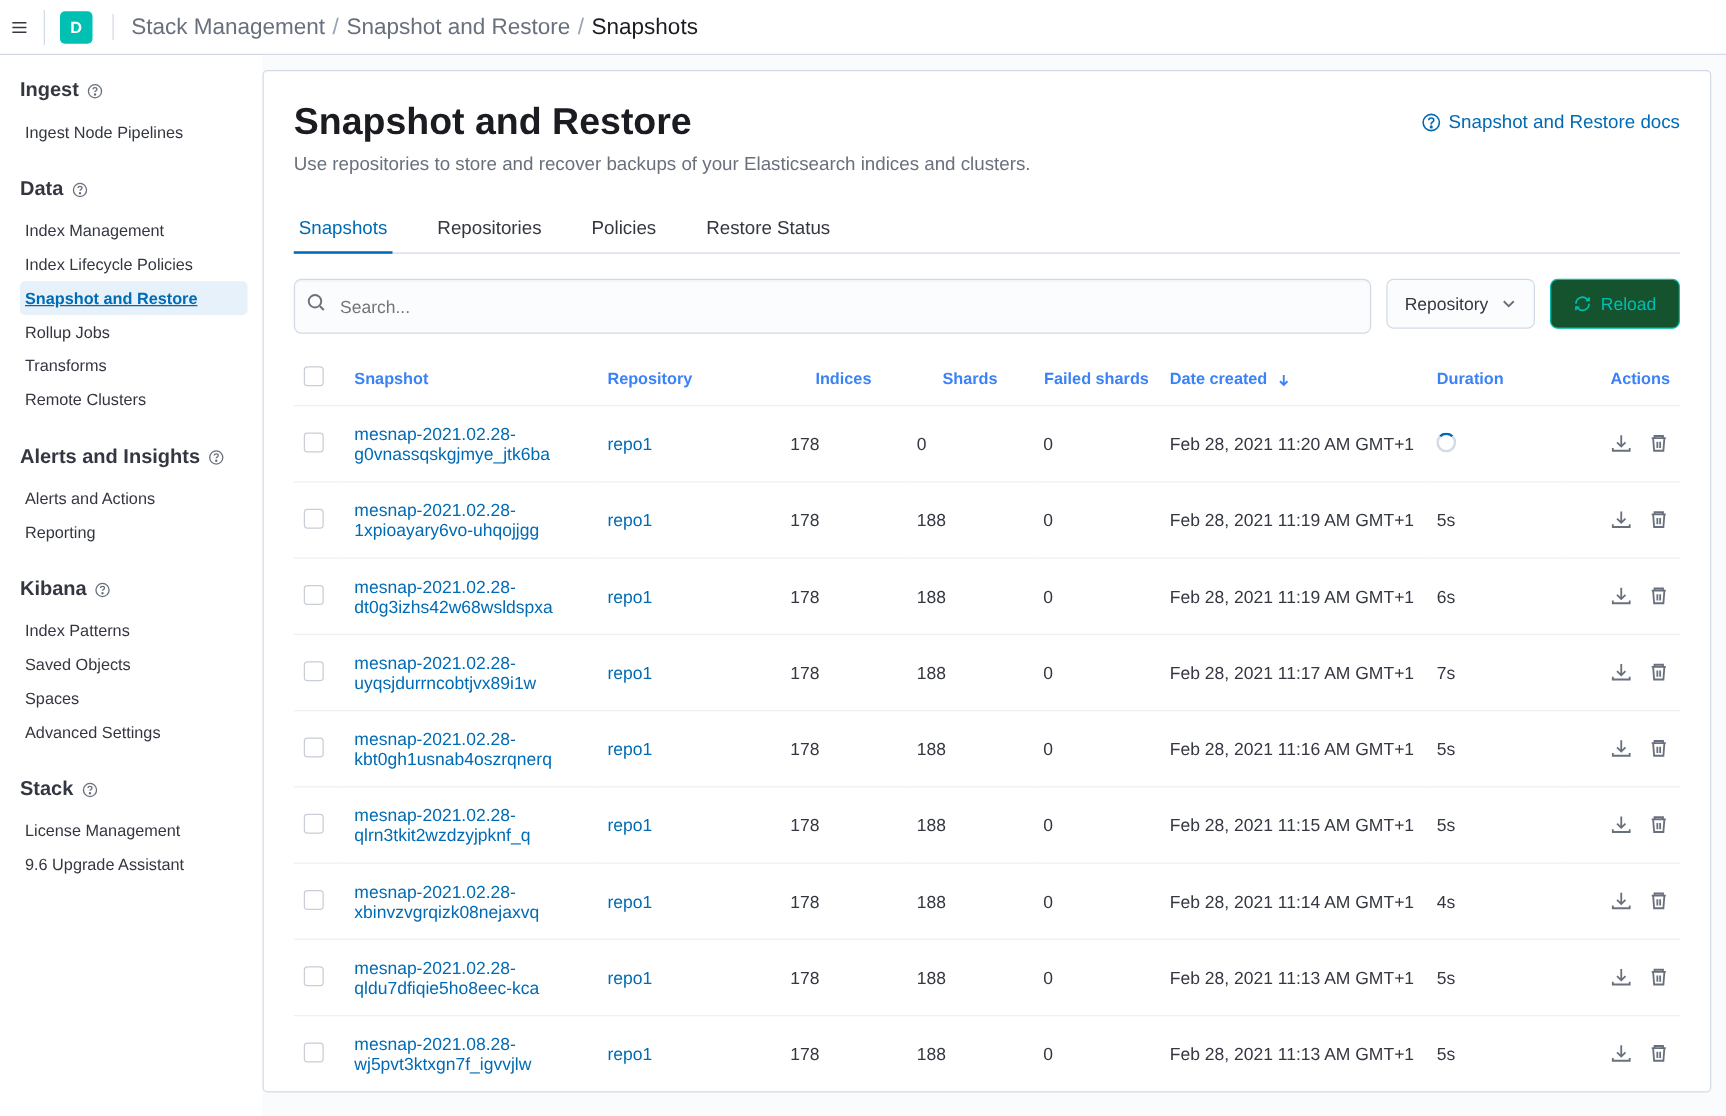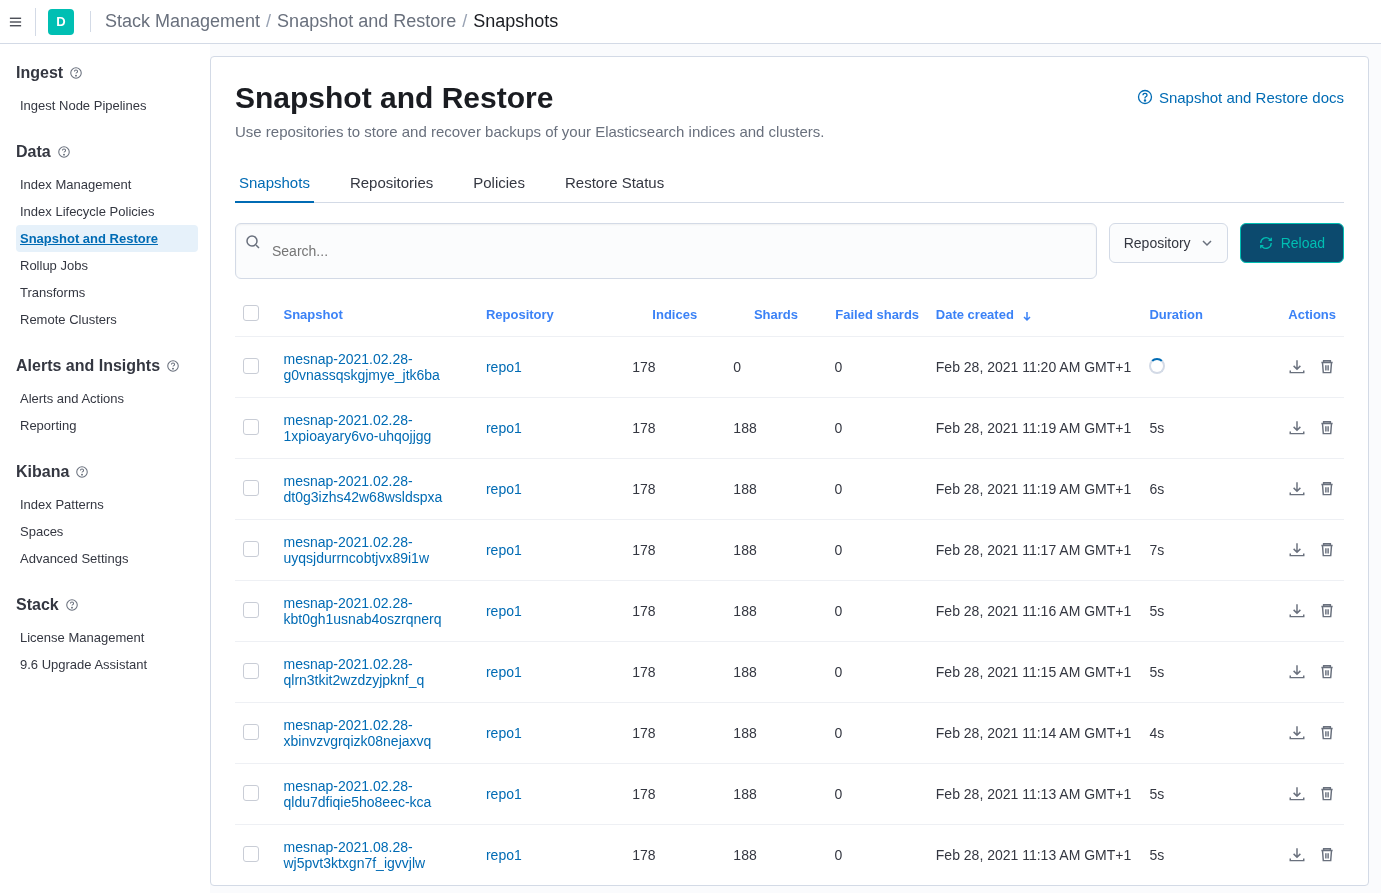--- a/index.html
+++ b/index.html
@@ -20,35 +20,35 @@
     .sidebar-section-title { font-weight: 700; font-size: 16px; margin-bottom: 10px; display: flex; align-items: center; gap: 6px; }
     .sidebar-section-title .help-icon { width: 14px; height: 14px; color: #69707d; }
     .sidebar-item { padding: 6px 4px; font-size: 13px; cursor: pointer; color: #343741; border-radius: 4px; display: block; }
     .sidebar-item.active { background: #e6f1fa; color: #006bb4; font-weight: 600; text-decoration: underline; }
     
     .main { flex: 1; background: #fafbfd; padding: 0; }
     .content-card { background: #fff; border: 1px solid #d3dae6; border-radius: 4px; margin: 12px 12px 12px 0; padding: 24px 24px 0 24px; }
     
     .page-header { display: flex; justify-content: space-between; align-items: flex-start; margin-bottom: 8px; }
     .page-title { font-size: 30px; font-weight: 700; color: #1a1c21; }
-    .docs-link { color: #006bb4; font-size: 15px; display: flex; align-items: flex-start; gap: 6px; cursor: pointer; padding-top: 8px; }
+    .docs-link { color: #006bb4; font-size: 15px; display: flex; align-items: center; gap: 6px; cursor: pointer; padding-top: 8px; }
     .docs-link svg { width: 16px; height: 16px; }
     .page-subtitle { color: #69707d; font-size: 15px; margin-bottom: 24px; }
     
     .tabs { display: flex; gap: 32px; border-bottom: 1px solid #d3dae6; margin-bottom: 20px; }
     .tab { padding: 10px 4px; cursor: pointer; color: #343741; font-size: 15px; border-bottom: 2px solid transparent; margin-bottom: -1px; }
     .tab.active { color: #006bb4; border-bottom-color: #006bb4; font-weight: 500; }
     
     .controls { display: flex; gap: 12px; margin-bottom: 18px; }
     .search-box { flex: 1; position: relative; }
-    .search-box input { width: 100%; height: 56px; border: 1px solid #d3dae6; border-radius: 6px; padding: 0 12px 0 36px; font-size: 14px; background: #fbfcfd; box-shadow: inset 0 1px 2px rgba(0,0,0,0.05); }
+    .search-box input { width: 100%; height: 44px; border: 1px solid #d3dae6; border-radius: 6px; padding: 0 12px 0 36px; font-size: 14px; background: #fbfcfd; box-shadow: inset 0 1px 2px rgba(0,0,0,0.05); }
     .search-box svg { position: absolute; left: 10px; top: 11px; width: 16px; height: 16px; color: #69707d; }
     .repo-filter { height: 40px; border: 1px solid #d3dae6; border-radius: 6px; padding: 0 14px; display: flex; align-items: center; gap: 10px; cursor: pointer; background: #fbfcfd; font-size: 14px; }
     .repo-filter svg { width: 12px; height: 12px; color: #69707d; }
-    .reload-btn { height: 40px; border: 1px solid #00bfb3; color: #00bfb3; border-radius: 6px; padding: 0 18px; display: flex; align-items: center; gap: 8px; cursor: pointer; background: #0c4a6e; font-size: 14px; font-weight: 500; }
+    .reload-btn { height: 40px; border: 1px solid #00bfb3; color: #00bfb3; border-radius: 6px; padding: 0 18px; display: flex; align-items: center; gap: 8px; cursor: pointer; background: #14532d; font-size: 14px; font-weight: 500; }
     .reload-btn svg { width: 14px; height: 14px; }
     
     table { width: 100%; border-collapse: collapse; }
     th { text-align: left; font-weight: 600; font-size: 13px; padding: 8px 8px 12px 8px; color: #3b82f6; }
     th.sortable { cursor: pointer; }
     th .sort-icon { display: inline-flex; margin-left: 4px; vertical-align: middle; }
     td { padding: 14px 8px; border-top: 1px solid #eef0f4; font-size: 14px; vertical-align: middle; }
     .checkbox-cell { width: 36px; }
     .checkbox { width: 16px; height: 16px; border: 1px solid #c9cdd6; border-radius: 3px; cursor: pointer; display: inline-block; }
     .link { color: #006bb4; cursor: pointer; }
@@ -129,20 +129,21 @@
       <div class="sidebar-section">
         <div class="sidebar-section-title">
           <span>Kibana</span>
           <svg class="help-icon" viewBox="0 0 16 16" fill="none" stroke="currentColor" stroke-width="1.2">
             <circle cx="8" cy="8" r="6"></circle>
             <path d="M6.2 6.2c0-.9.8-1.6 1.8-1.6s1.8.7 1.8 1.6c0 .7-.4 1.1-1 1.4-.5.3-.8.6-.8 1.1"></path>
             <circle cx="8" cy="11" r=".5" fill="currentColor"></circle>
           </svg>
         </div>
         <a class="sidebar-item">Index Patterns</a>
+        <a class="sidebar-item">Saved Objects</a>
         <a class="sidebar-item">Spaces</a>
         <a class="sidebar-item">Advanced Settings</a>
       </div>
       <div class="sidebar-section">
         <div class="sidebar-section-title">
           <span>Stack</span>
           <svg class="help-icon" viewBox="0 0 16 16" fill="none" stroke="currentColor" stroke-width="1.2">
             <circle cx="8" cy="8" r="6"></circle>
             <path d="M6.2 6.2c0-.9.8-1.6 1.8-1.6s1.8.7 1.8 1.6c0 .7-.4 1.1-1 1.4-.5.3-.8.6-.8 1.1"></path>
             <circle cx="8" cy="11" r=".5" fill="currentColor"></circle>

